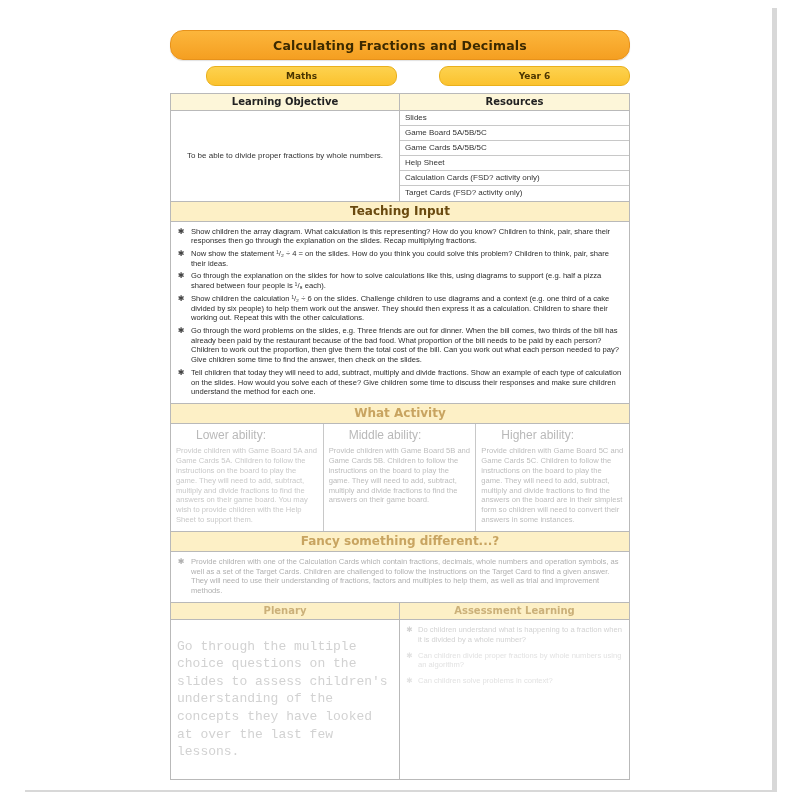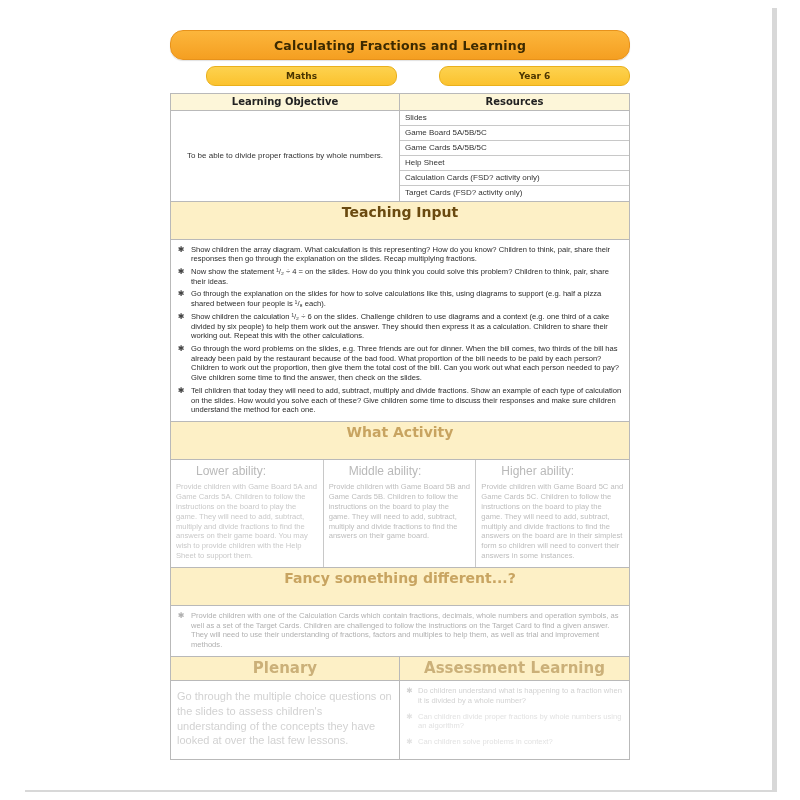--- a/index.html
+++ b/index.html
@@ -126,23 +126,23 @@
     line-height: 1.2;
   }
   .res-item:last-child { border-bottom: none; }
 
   .section-bar {
     background: #fdf0c6;
     border-bottom: 1px solid #b9b9b9;
     text-align: center;
     font-family: "DejaVu Sans", sans-serif;
     font-weight: bold;
-    font-size: 14px;
+    font-size: 12px;
     color: #6a4a10;
-    padding: 2px 0 19px;
+    padding: 2px 0 3px;
   }
   .section-bar.faded { color: #c8a461; }
 
   .bullets {
     padding: 5px 6px 6px 6px;
     border-bottom: 1px solid #b9b9b9;
   }
   .bullet {
     display: flex;
     gap: 6px;
@@ -193,31 +193,32 @@
     width: 50%;
     box-sizing: border-box;
   }
   .two-split .half.left { border-right: 1px solid #b9b9b9; }
   .sub-bar {
     background: #fdf0c6;
     border-bottom: 1px solid #b9b9b9;
     text-align: center;
     font-family: "DejaVu Sans", sans-serif;
     font-weight: bold;
-    font-size: 15px;
+    font-size: 10px;
     color: #cbb079;
     padding: 2px 0 3px;
   }
   .plenary-text {
-    font-size: 11px;
+    font-size: 13px;
     line-height: 1.35;
     color: #d2d2d2;
-    padding: 8px 6px;
+    padding: 18px 6px;
     min-height: 78px;
     box-sizing: border-box;
+    font-family: Liberation Mono, monospace;
   }
   .assess-list {
     padding: 5px 6px;
     min-height: 78px;
     box-sizing: border-box;
   }
   .assess-item {
     display: flex;
     gap: 5px;
     font-size: 7.6px;
@@ -232,21 +233,21 @@
 </style>
 </head>
 <body>
 
 <div class="page-shadow"></div>
 <div class="paper"></div>
 
 <div class="sheet">
 
   <div class="title-bar">
-    <span class="title-text">Calculating Fractions and Learning</span>
+    <span class="title-text">Calculating Fractions and Decimals</span>
   </div>
 
   <div class="pill-row">
     <div class="pill">Maths</div>
     <div class="pill">Year 6</div>
   </div>
 
   <div class="table">
 
     <div class="row">

